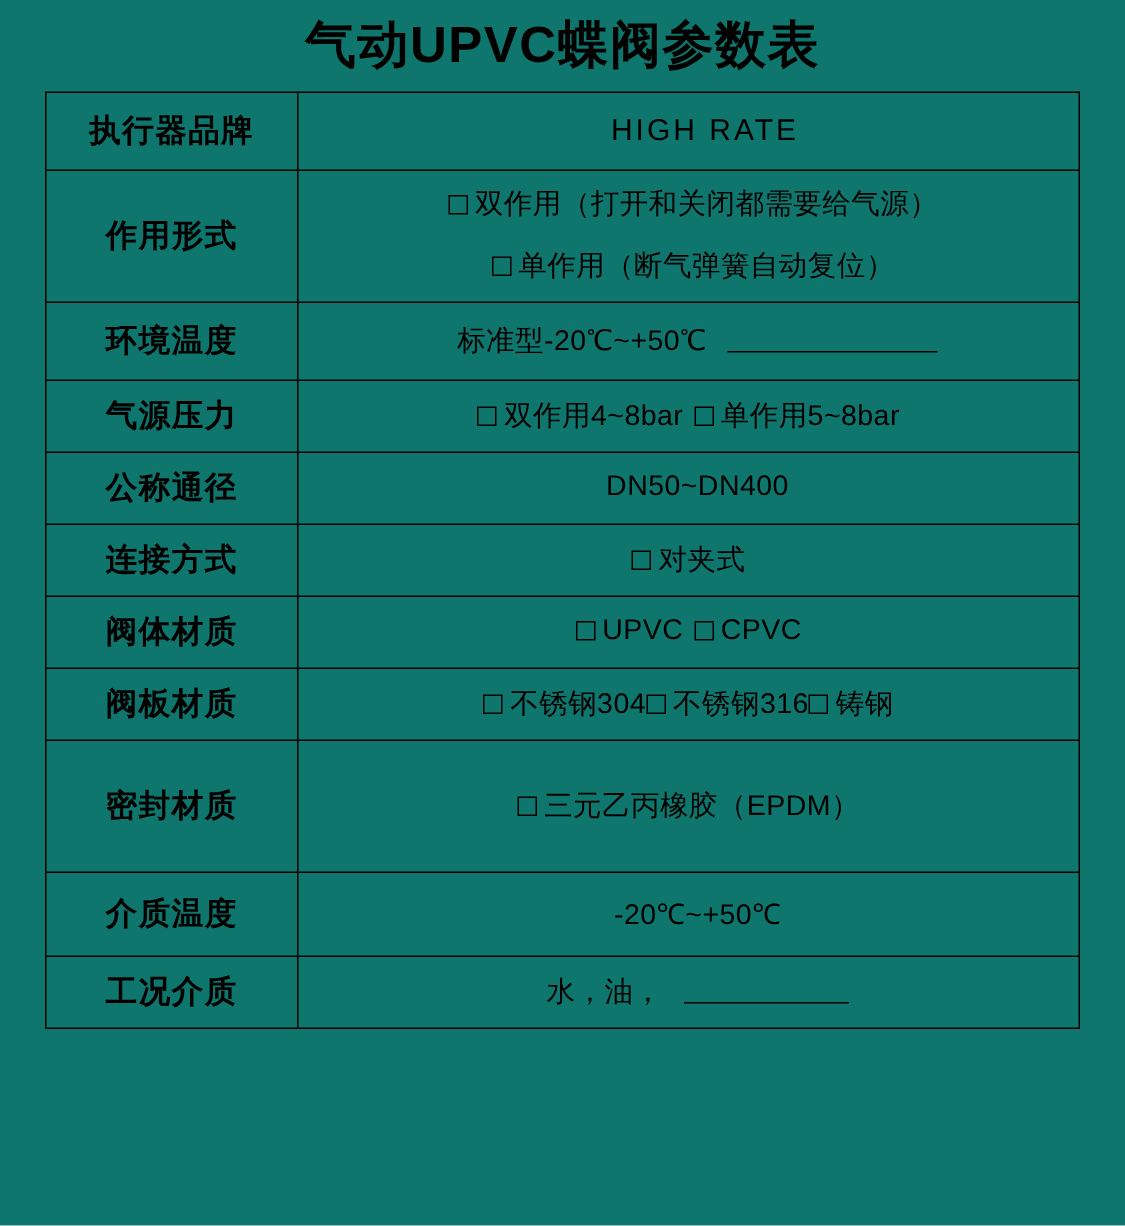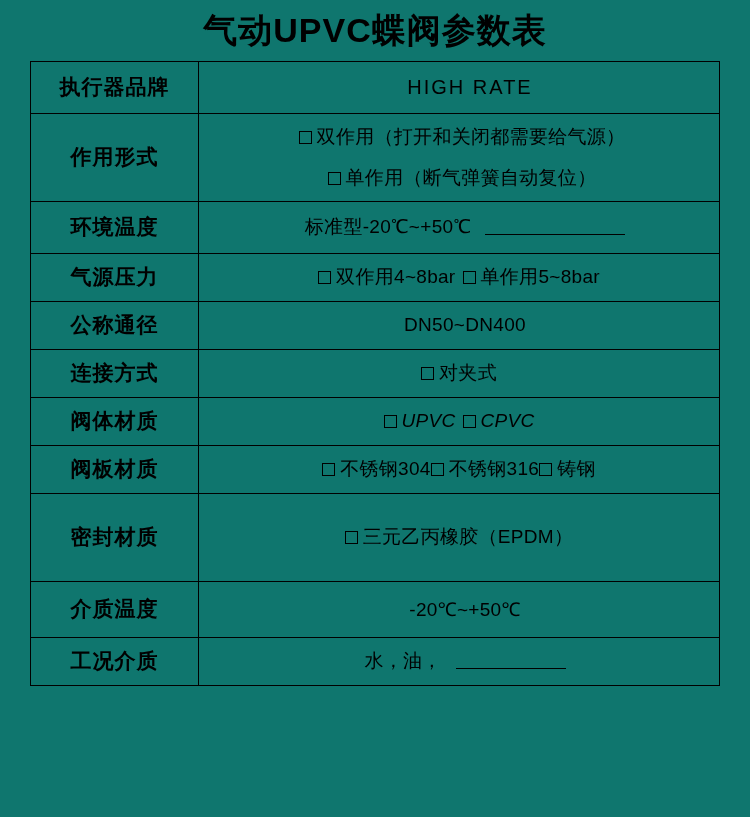--- a/index.html
+++ b/index.html
@@ -144,21 +144,21 @@
 
       <tr>
         <td class="label">连接方式</td>
         <td class="value" style="height:48px;">
           <span class="box"></span><span>对夹式</span>
         </td>
       </tr>
 
       <tr>
         <td class="label">阀体材质</td>
-        <td class="value" style="height:48px;font-style:italic;">
+        <td class="value" style="height:48px;">
           <span class="box"></span><span>UPVC</span><span class="gap-s"></span><span class="box"></span><span>CPVC</span>
         </td>
       </tr>
 
       <tr>
         <td class="label">阀板材质</td>
         <td class="value" style="height:48px;margin-top:47px;">
           <span class="box"></span><span>不锈钢304</span><span class="box"></span><span>不锈钢316</span><span class="box"></span><span>铸钢</span>
         </td>
       </tr>

